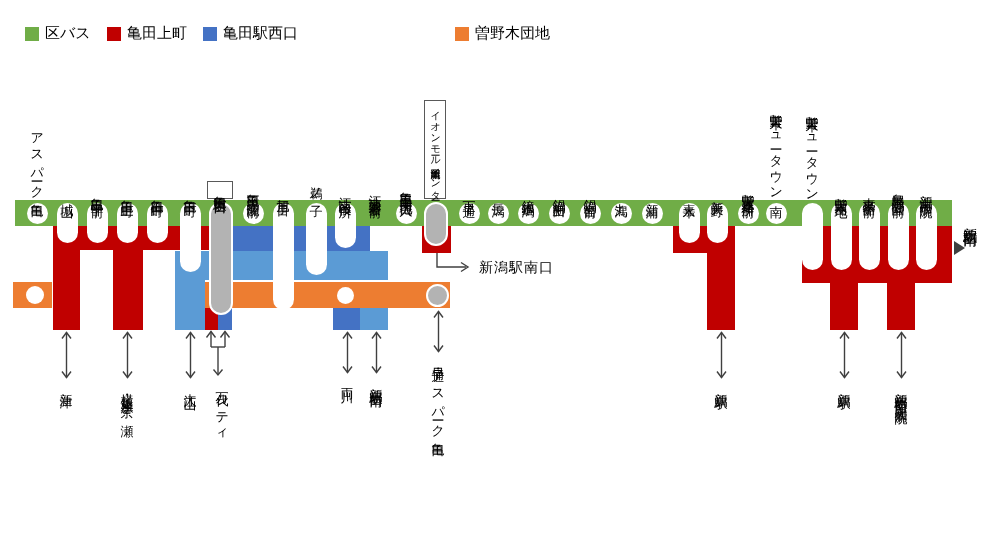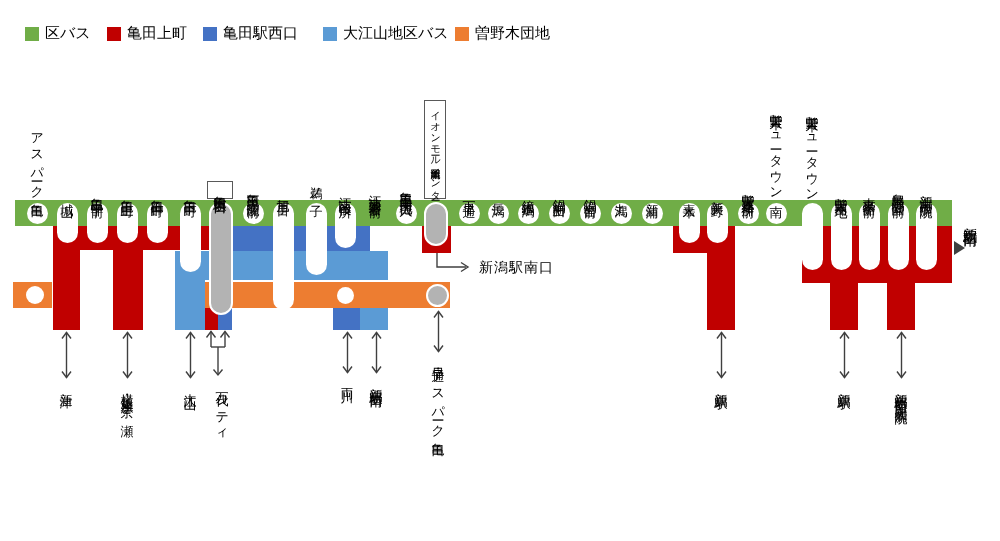--- a/index.html
+++ b/index.html
@@ -54,24 +54,20 @@
       <span class="legend-swatch" style="background: rgb(112, 173, 71);"></span>
       <span>区バス</span>
     </div>
     <div class="legend-item" style="left: 107px;">
       <span class="legend-swatch" style="background: rgb(192, 0, 0);"></span>
       <span>亀田上町</span>
     </div>
     <div class="legend-item" style="left: 203px;">
       <span class="legend-swatch" style="background: rgb(68, 114, 196);"></span>
       <span>亀田駅西口</span>
-    </div>
-    <div class="legend-item" style="left: 323px;">
-      <span class="legend-swatch" style="background: rgb(91, 155, 213);"></span>
-      <span>大江山地区バス</span>
     </div>
     <div class="legend-item" style="left: 455px;">
       <span class="legend-swatch" style="background: rgb(237, 125, 49);"></span>
       <span>曽野木団地</span>
     </div>
     <div class="seg" style="left: 15px; top: 200px; width: 937px; height: 26px; background: rgb(112, 173, 71);"></div>
     <div class="seg" style="left: 53px; top: 226px; width: 158px; height: 24px; background: rgb(192, 0, 0);"></div>
     <div class="seg" style="left: 53px; top: 250px; width: 27px; height: 80px; background: rgb(192, 0, 0);"></div>
     <div class="seg" style="left: 113px; top: 250px; width: 30px; height: 80px; background: rgb(192, 0, 0);"></div>
     <div class="seg" style="left: 232px; top: 226px; width: 138px; height: 26px; background: rgb(68, 114, 196);"></div>

